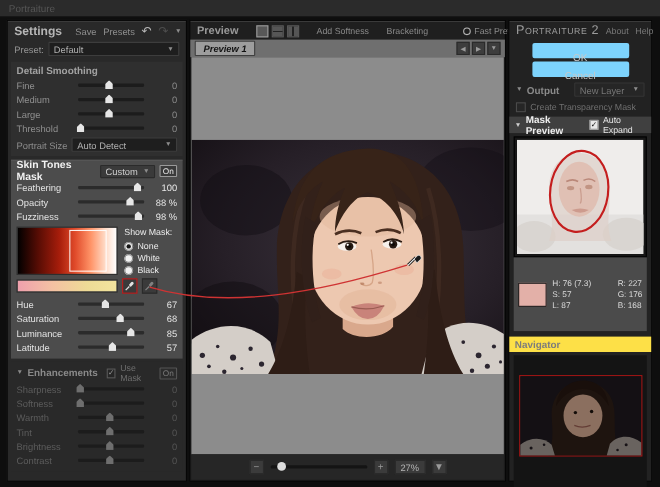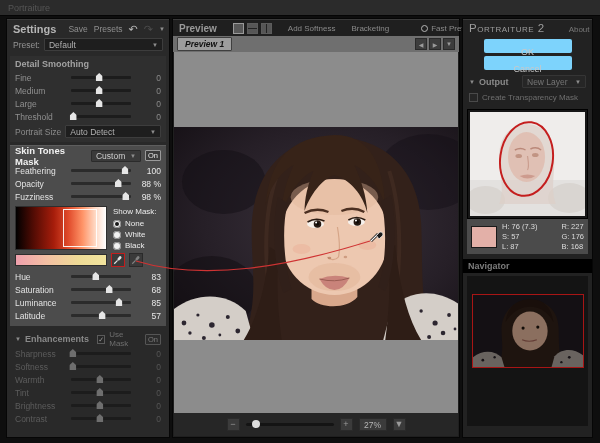--- a/index.html
+++ b/index.html
@@ -104,41 +104,41 @@
   .c-canvas { position:absolute; top:33px; left:1px; right:1px; bottom:24px; background:#8c8c8c; overflow:hidden; }
   .photo { position:absolute; left:0; top:75px; width:286px; height:213px; display:block; }
 
   .c-bottombar { position:absolute; left:1px; right:1px; bottom:1px; height:23px; background:#262626; display:flex; align-items:center; justify-content:center; gap:6px; }
   .zbtn { width:13px; height:13px; background:#3b3b3b; border:1px solid #2a2a2a; color:#9a9a9a; font-size:9px; line-height:11px; text-align:center; }
   .ztrack { width:88px; height:3px; background:#141414; border-radius:2px; position:relative; }
   .zhandle { position:absolute; left:12%; top:-3px; width:8px; height:8px; border-radius:50%; background:#ddd; transform:translateX(-50%); }
   .zpct { min-width:28px; height:13px; background:#3b3b3b; border:1px solid #2a2a2a; color:#b5b5b5; font-size:8.5px; line-height:12px; text-align:center; padding:0 3px; }
 
   
-  .r-brand-row { height:17px; display:flex; align-items:baseline; gap:24px; padding:3px 6px 0; }
+  .r-brand-row { height:17px; display:flex; align-items:baseline; gap:6px; padding:3px 6px 0; }
   .brand { font-variant:small-caps; font-size:11.5px; letter-spacing:.5px; color:#9c9c9c; flex:1; white-space:nowrap; }
   .r-link { font-size:8px; color:#787878; }
   .rbtn { display:block; width:88px; height:14px; margin:3px auto 0; background:#343434; border:7px solid #7dd3fc; border-radius:2px; color:#c8c8c8; font-size:9px; line-height:12px; text-align:center; }
   .r-output-row { display:flex; align-items:center; gap:4px; padding:5px 6px 0; }
   .r-out-title { font-size:9px; font-weight:bold; color:#8a8a8a; }
   .dd.newlayer { flex:0 0 64px; }
   .r-trans-row { display:flex; align-items:center; gap:4px; padding:5px 6px 4px; }
   .r-trans-lab { font-size:8px; color:#6f6f6f; }
 
   .r-mp-hdr { height:15px; background:#404040; display:flex; align-items:center; gap:4px; padding:0 5px; }
   .r-mp-title { font-size:9px; font-weight:bold; color:#efefef; }
   .r-mp-exp { font-size:8px; color:#e6e6e6; }
   .r-mp-box { margin:3px 4px 0; background:#161616; border:1px solid #000; padding:2px; }
   .r-mp-box svg { display:block; width:100%; height:104px; }
-  .r-mp-info { margin:0 4px; background:#4b4b4b; display:flex; align-items:center; gap:5px; padding:3px 4px; }
+  .r-mp-info { margin:0 4px; background:#4b4b4b; display:flex; align-items:center; gap:5px; padding:19px 4px; }
   .swatch { width:26px; height:22px; border:1px solid #1a1a1a; flex:0 0 auto; }
   .valcol { display:flex; flex-direction:column; gap:1px; font-size:7.5px; color:#dcdcdc; white-space:nowrap; }
   .valcol.hsl { flex:1; }
 
-  .r-nav-hdr { margin-top:5px; height:14px; background:#000000; display:flex; align-items:center; padding:0 5px; }
+  .r-nav-hdr { margin-top:5px; height:14px; background:#fde047; display:flex; align-items:center; padding:0 5px; }
   .r-nav-title { font-size:9px; font-weight:bold; color:#7c7c7c; }
   .r-nav-area { position:relative; margin:3px 4px; height:150px; background:#141414; }
   .navthumb { position:absolute; left:50%; top:18px; transform:translateX(-50%); width:112px; height:74px; border:1px solid #a81515; }
   .navthumb svg { display:block; width:100%; height:100%; }
 
   .overlay { position:absolute; inset:0; pointer-events:none; z-index:30; }
 </style>
 </head>
 <body>
 
@@ -288,21 +288,21 @@
           </svg>
         </div>
       </div>
 
       <div>
   <div class="srow">
     <span class="slabel">Hue</span>
     <span class="strack">
       <span class="shandle" style="left: 41%;"></span>
     </span>
-    <span class="svalue">83</span>
+    <span class="svalue">67</span>
   </div>
 
   <div class="srow">
     <span class="slabel">Saturation</span>
     <span class="strack">
       <span class="shandle" style="left: 64%;"></span>
     </span>
     <span class="svalue">68</span>
   </div>
 
@@ -522,20 +522,27 @@
         <span>New Layer</span>
         <span class="ddcaret">▼</span>
       </div>
     </div>
 
     <div class="r-trans-row">
       <span class="cbox empty"></span>
       <span class="r-trans-lab">Create Transparency Mask</span>
     </div>
 
+    <div class="r-mp-hdr">
+      <span class="tri" style="color:#cfcfcf">▼</span>
+      <span class="r-mp-title">Mask Preview</span>
+      <span class="spacer"></span>
+      <span class="cbox light">✓</span>
+      <span class="r-mp-exp">Auto Expand</span>
+    </div>
 
     <div class="r-mp-box">
       <svg viewBox="0 0 118 104" preserveAspectRatio="none">
         <rect width="118" height="104" fill="#efedeb"></rect>
         <rect y="68" width="118" height="36" fill="#e3e1df"></rect>
         <ellipse cx="16" cy="88" rx="20" ry="14" fill="#d9d5d1"></ellipse>
         <ellipse cx="102" cy="86" rx="22" ry="15" fill="#d9d5d1"></ellipse>
         <path d="M58,12 C40,13 30,26 30,44 C30,62 36,76 30,92 L88,92 C82,76 88,60 86,42 C85,24 74,12 58,12 Z" fill="#ddcfc8" opacity=".7"></path>
         <ellipse cx="58" cy="45" rx="19" ry="25" fill="#dfb3a4" opacity=".65"></ellipse>
         <path d="M46,38 Q52,35 57,38 M62,37 Q68,34 73,38" stroke="#b0796a" stroke-width="1.4" fill="none" opacity=".8"></path>

